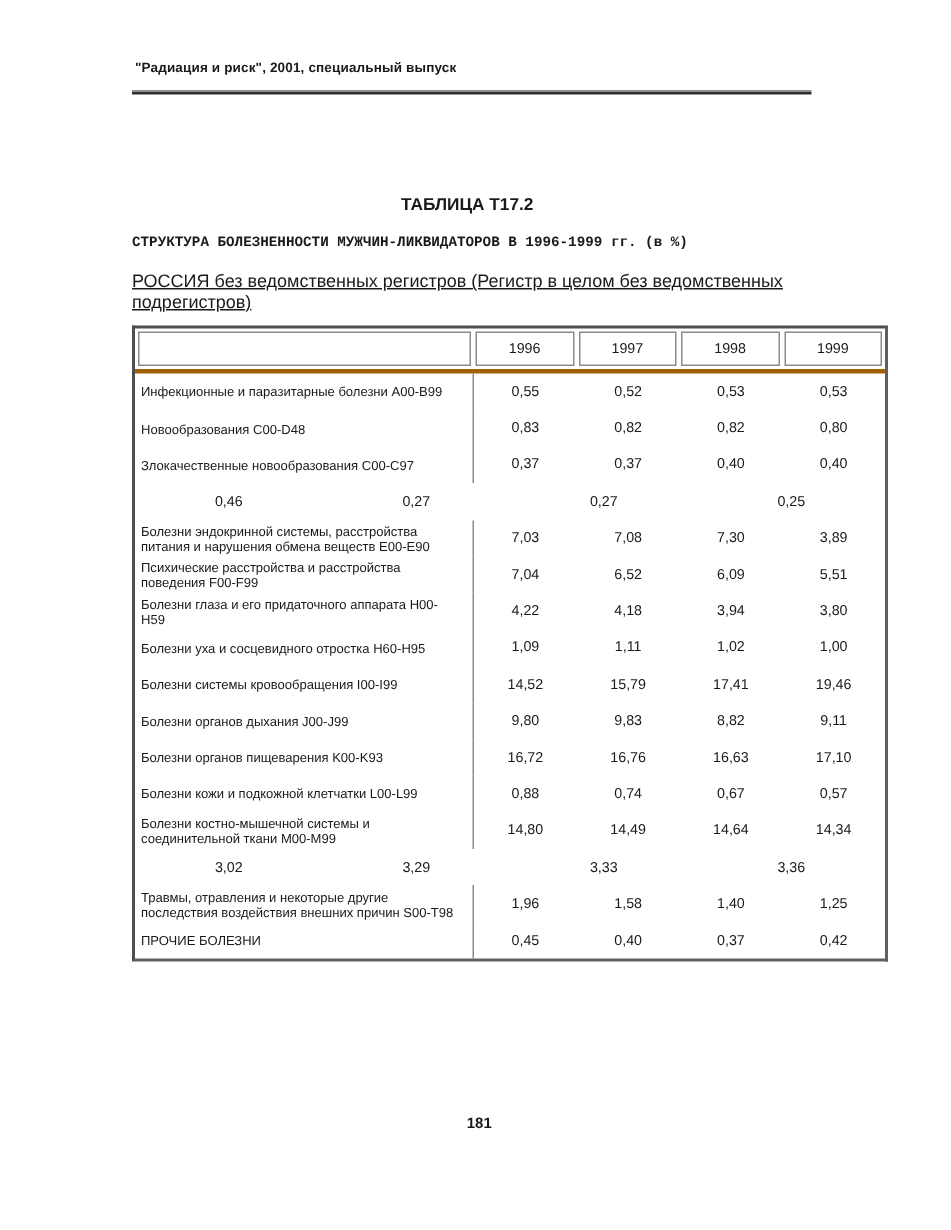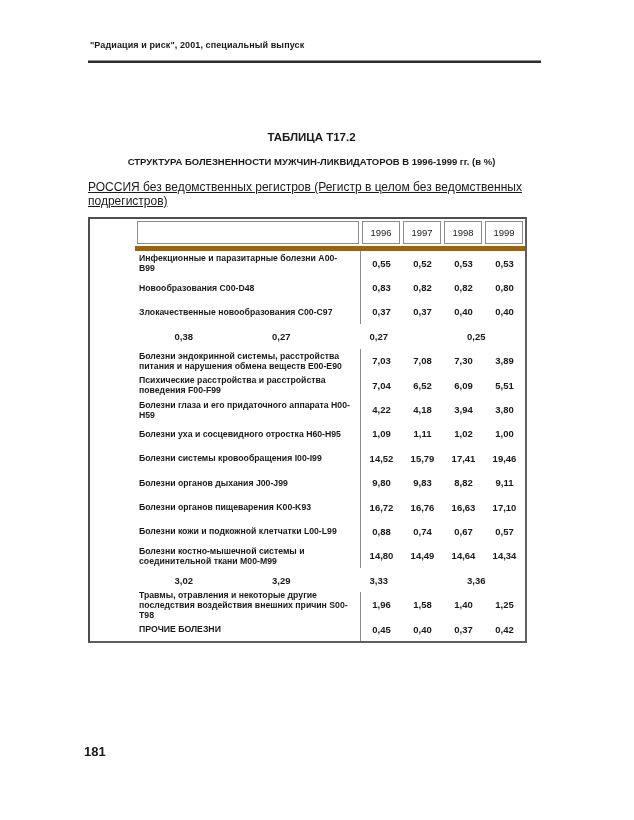--- a/index.html
+++ b/index.html
@@ -16,52 +16,51 @@
   .running-header {
     position: absolute; left: 90px; top: 40px;
     font-size: 9px; font-weight: bold; letter-spacing: 0.1px;
   }
   .header-rule {
     position: absolute; left: 88px; top: 60px; width: 453px; height: 3px;
     background: linear-gradient(to bottom, #8f8f8f 0 50%, #2e2e2e 50% 100%);
   }
   .content { position: absolute; left: 88px; width: 447px; }
   .table-title { top: 131px; text-align: center; font-size: 11.5px; font-weight: bold; }
-  .table-subtitle { top: 156px; text-align: center; font-size: 9.5px; font-weight: bold; }
+  .table-subtitle { top: 156px; text-align: left; font-size: 9.5px; font-weight: bold; font-family: Liberation Mono, monospace; }
   .region-note { top: 180px; font-size: 12px; text-decoration: underline; }
   .data-table {
-    position: absolute; left: 88px; top: 217px; width: 439px;
+    position: absolute; left: 88px; top: 217px; width: 504px;
     border: 2px solid #5f5f5f;
     border-top-color: #4e4e4e; border-left-color: #4e4e4e;
     background: #ffffff;
     font-size: 9.5px;
-    padding-left: 45px;
   }
   .thead { display: flex; padding: 2px 2px 0 2px; gap: 3px; }
   .th {
     border: 1px solid #8c8c8c; height: 23px;
     display: flex; align-items: center; justify-content: center;
   }
   .th.label-col { width: 222px; flex: none; }
   .th.year-col { flex: 1; }
-  .tbody { border-top: 5px solid #a16207; margin-top: 2px; font-weight: bold; }
+  .tbody { border-top: 3px solid #a16207; margin-top: 2px; }
   .trow { display: flex; height: 24.4px; }
   .td-label {
     width: 226px; flex: none;
     border-right: 1px solid #8c8c8c;
     padding: 1px 8px 1px 4px;
     display: flex; align-items: center;
     font-size: 8.7px; line-height: 10px;
   }
   .td-val {
     flex: 1; display: flex; align-items: center; justify-content: center;
   }
   .page-number {
-    position: absolute; left: 84px; top: 744px; width: 447px;
-    font-size: 13px; font-weight: bold;
+    position: absolute; left: 96px; top: 744px; width: 447px;
+    text-align: center; font-size: 10px; font-weight: bold;
   }
 </style>
 </head>
 <body>
 
 <div class="page">
 
   <div class="running-header">"Радиация и риск", 2001, специальный выпуск</div>
 
   <div class="header-rule"></div>
@@ -98,21 +97,21 @@
           <div class="td-val">0,80</div>
         </div>
         <div class="trow">
           <div class="td-label">Злокачественные новообразования C00-C97</div>
           <div class="td-val">0,37</div>
           <div class="td-val">0,37</div>
           <div class="td-val">0,40</div>
           <div class="td-val">0,40</div>
         </div>
         <div class="trow">
-          <div class="td-val">0,38</div>
+          <div class="td-val">0,46</div>
           <div class="td-val">0,27</div>
           <div class="td-val">0,27</div>
           <div class="td-val">0,25</div>
         </div>
         <div class="trow">
           <div class="td-label">Болезни эндокринной системы, расстройства питания и нарушения обмена веществ E00-E90</div>
           <div class="td-val">7,03</div>
           <div class="td-val">7,08</div>
           <div class="td-val">7,30</div>
           <div class="td-val">3,89</div>

